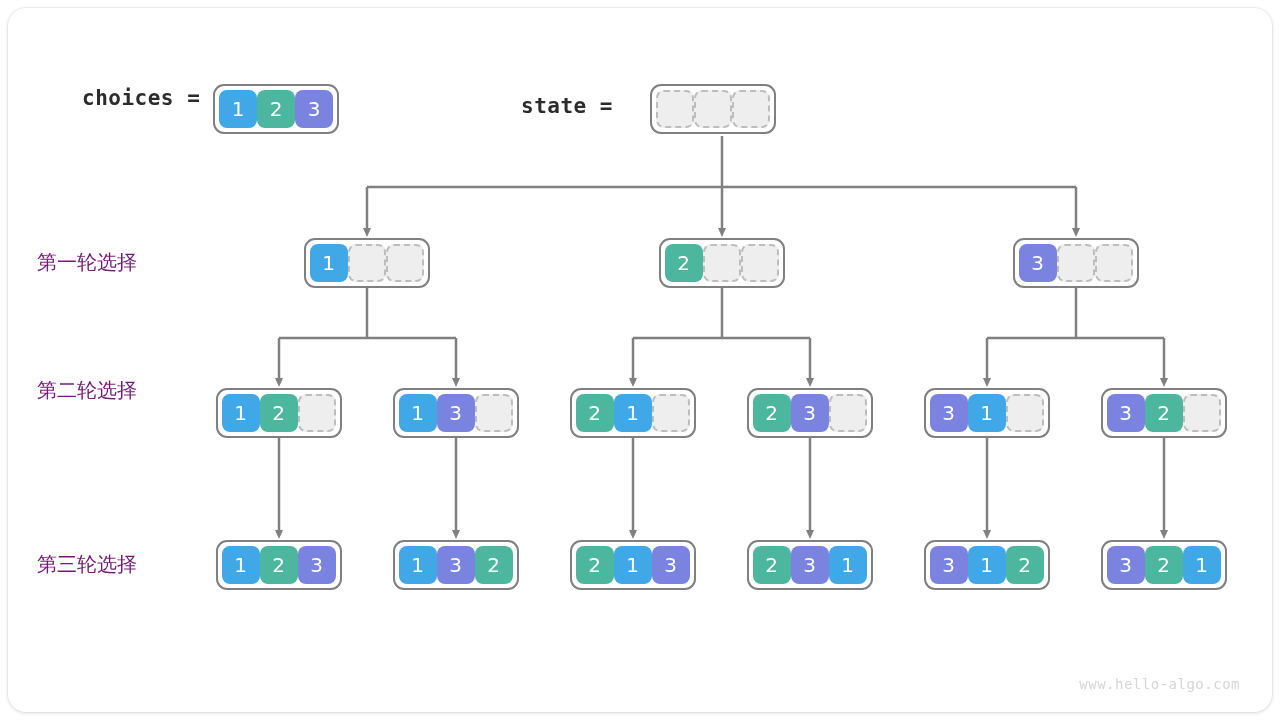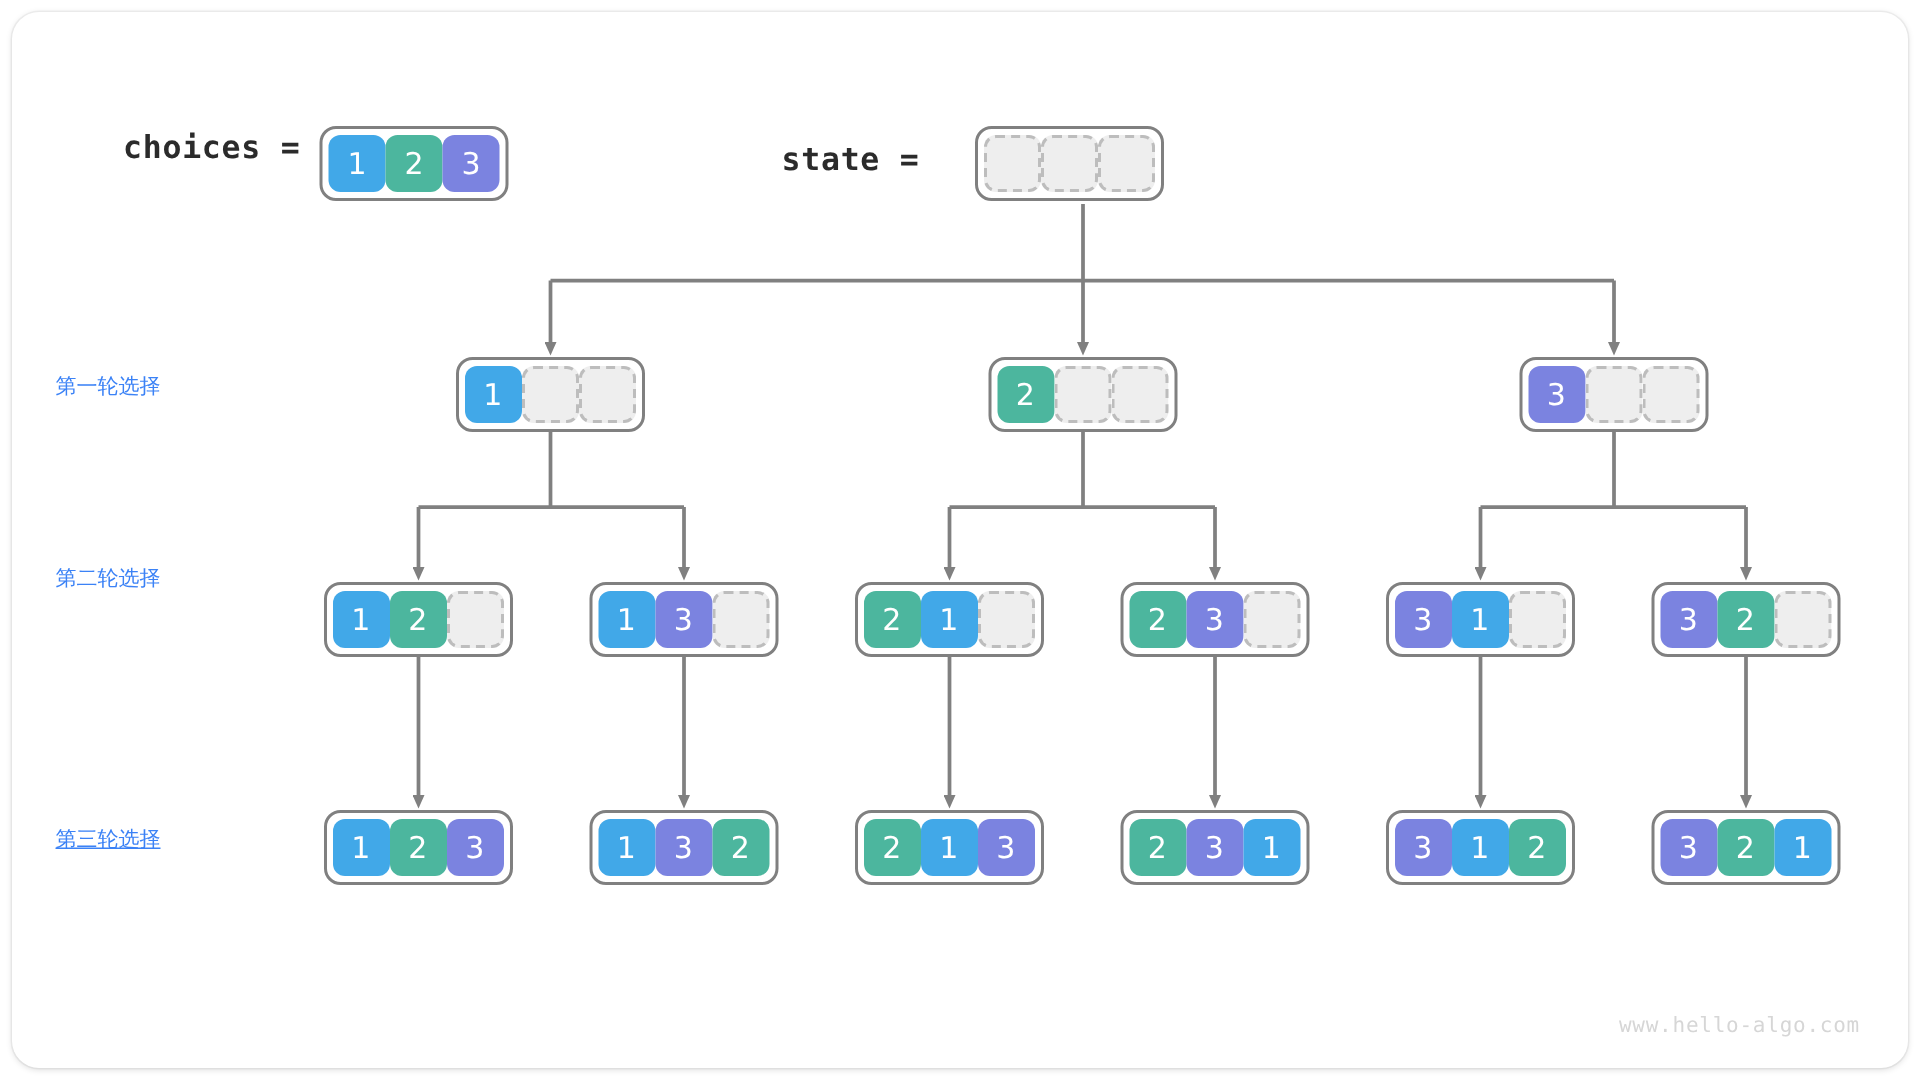--- a/index.html
+++ b/index.html
@@ -42,22 +42,22 @@
     font-family: "DejaVu Sans Mono", "Liberation Mono", monospace;
     font-weight: bold;
     font-size: 21px;
     color: #2b2b2b;
     white-space: nowrap;
     letter-spacing: 0.5px;
   }
   .row-label {
     position: absolute;
     font-family: "DejaVu Sans", "Liberation Sans", sans-serif;
-    font-size: 14px;
-    color: #3b82f6;
+    font-size: 20px;
+    color: #701a75;
     white-space: nowrap;
     text-align: center;
   }
   .arr {
     position: absolute;
     box-sizing: border-box;
     border: 2.5px solid #808080;
     border-radius: 11px;
     background: #ffffff;
     display: flex;
@@ -140,21 +140,21 @@
 
   <div class="hdr-label" style="left:521px; top:94px;">state =</div>
   <div class="arr" id="state-array" style="left:650px; top:84px;">
       <div class="cell empty"></div>
       <div class="cell empty"></div>
       <div class="cell empty"></div>
     </div>
 
   <div class="row-label" style="left:37px; top:249px;">第一轮选择</div>
   <div class="row-label" style="left:37px; top:377px;">第二轮选择</div>
-  <div class="row-label" style="left:37px; top:551px;text-decoration:underline;">第三轮选择</div>
+  <div class="row-label" style="left:37px; top:551px;">第三轮选择</div>
 
   <div id="nodes">
       <div class="arr" style="left: 303.5px; top: 238px;">
         <div class="cell" style="background: rgb(65, 168, 232);">1</div>
         <div class="cell empty"></div>
         <div class="cell empty"></div>
       </div>
       <div class="arr" style="left: 658.5px; top: 238px;">
         <div class="cell" style="background: rgb(76, 182, 158);">2</div>
         <div class="cell empty"></div>

